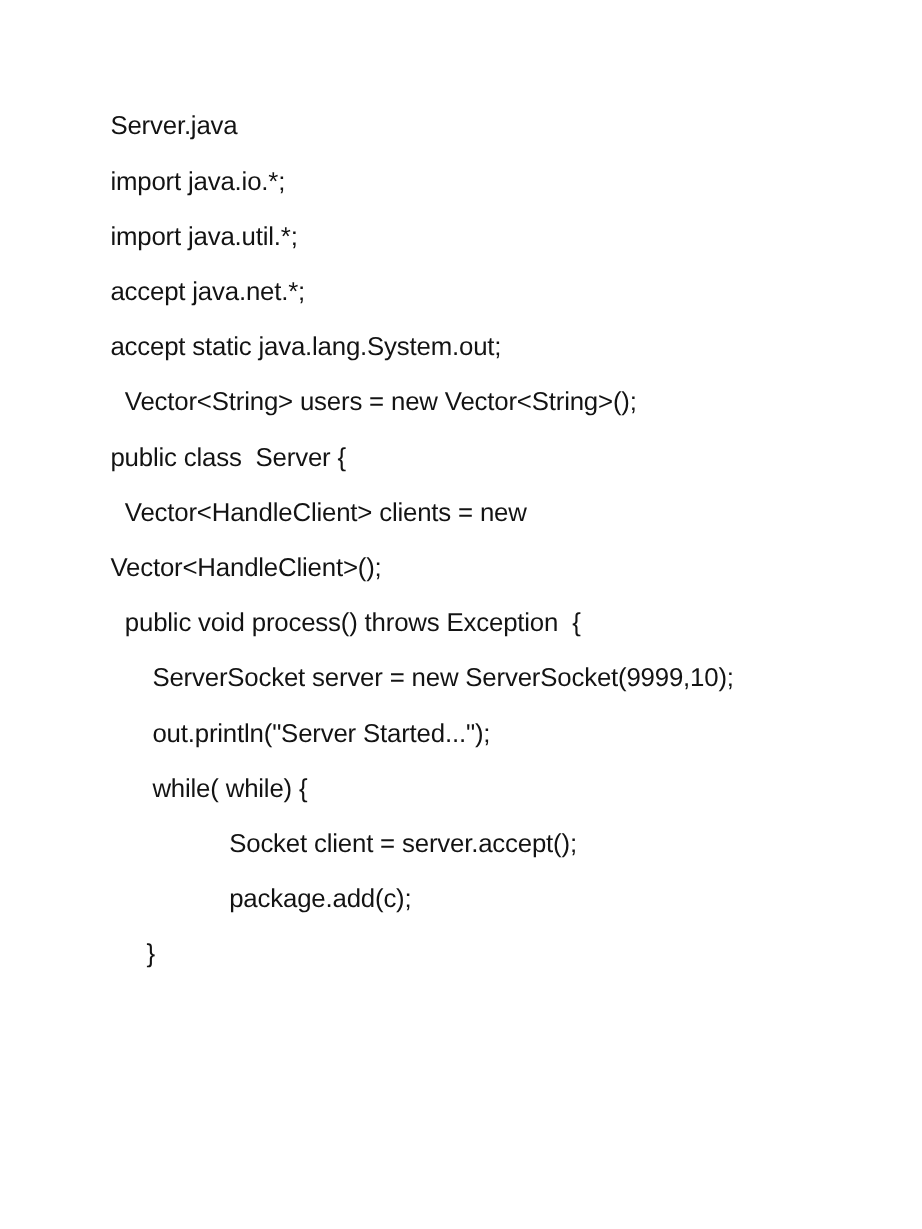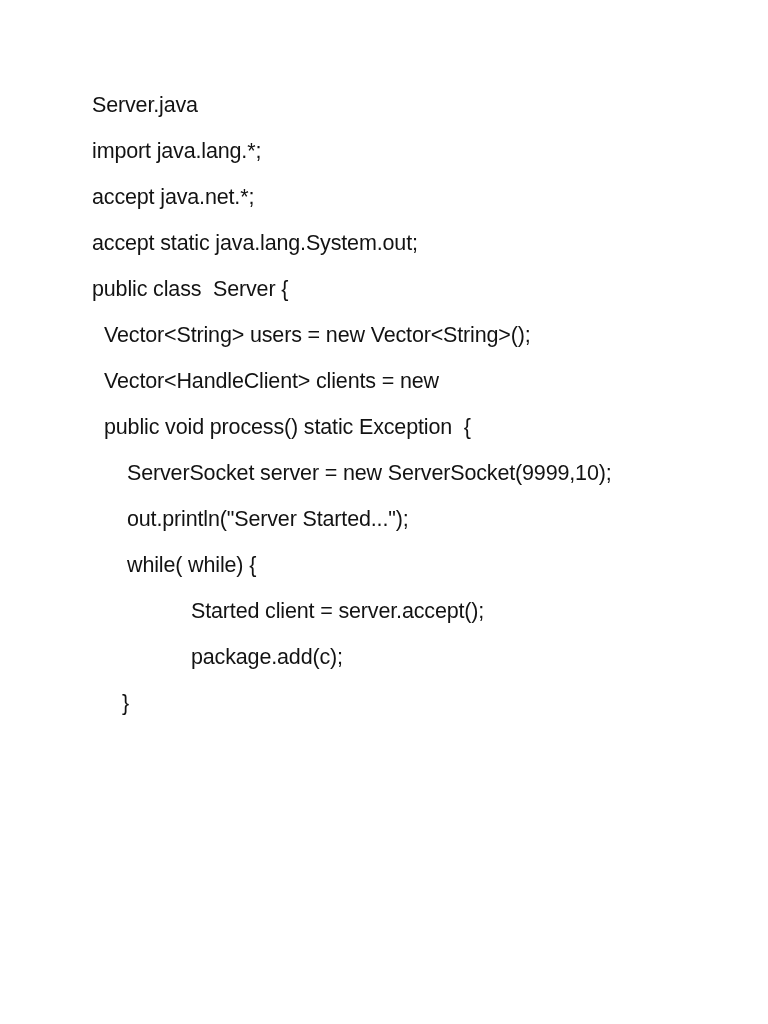--- a/index.html
+++ b/index.html
@@ -42,27 +42,29 @@
   .ind-2 { padding-left: 35px; }
   .ind-3 { padding-left: 99px; }
   .ind-close { padding-left: 30px; }
 </style>
 </head>
 <body>
 
 <div id="page">
   <div id="code-block">
       <div class="code-line ind-0">Server.java</div>
-      <div class="code-line ind-0">import java.lang.*;</div>
+      <div class="code-line ind-0">import java.io.*;</div>
+      <div class="code-line ind-0">import java.util.*;</div>
       <div class="code-line ind-0">accept java.net.*;</div>
       <div class="code-line ind-0">accept static java.lang.System.out;</div>
+      <div class="code-line ind-1">Vector&lt;String&gt; users = new Vector&lt;String&gt;();</div>
       <div class="code-line ind-0">public class  Server {</div>
-      <div class="code-line ind-1">Vector&lt;String&gt; users = new Vector&lt;String&gt;();</div>
       <div class="code-line ind-1">Vector&lt;HandleClient&gt; clients = new</div>
-      <div class="code-line ind-1">public void process() static Exception  {</div>
+      <div class="code-line ind-0">Vector&lt;HandleClient&gt;();</div>
+      <div class="code-line ind-1">public void process() throws Exception  {</div>
       <div class="code-line ind-2">ServerSocket server = new ServerSocket(9999,10);</div>
       <div class="code-line ind-2">out.println("Server Started...");</div>
       <div class="code-line ind-2">while( while) {</div>
-      <div class="code-line ind-3">Started client = server.accept();</div>
+      <div class="code-line ind-3">Socket client = server.accept();</div>
       <div class="code-line ind-3">package.add(c);</div>
       <div class="code-line ind-close">}</div>
     </div>
 </div>
 
 </body></html>

